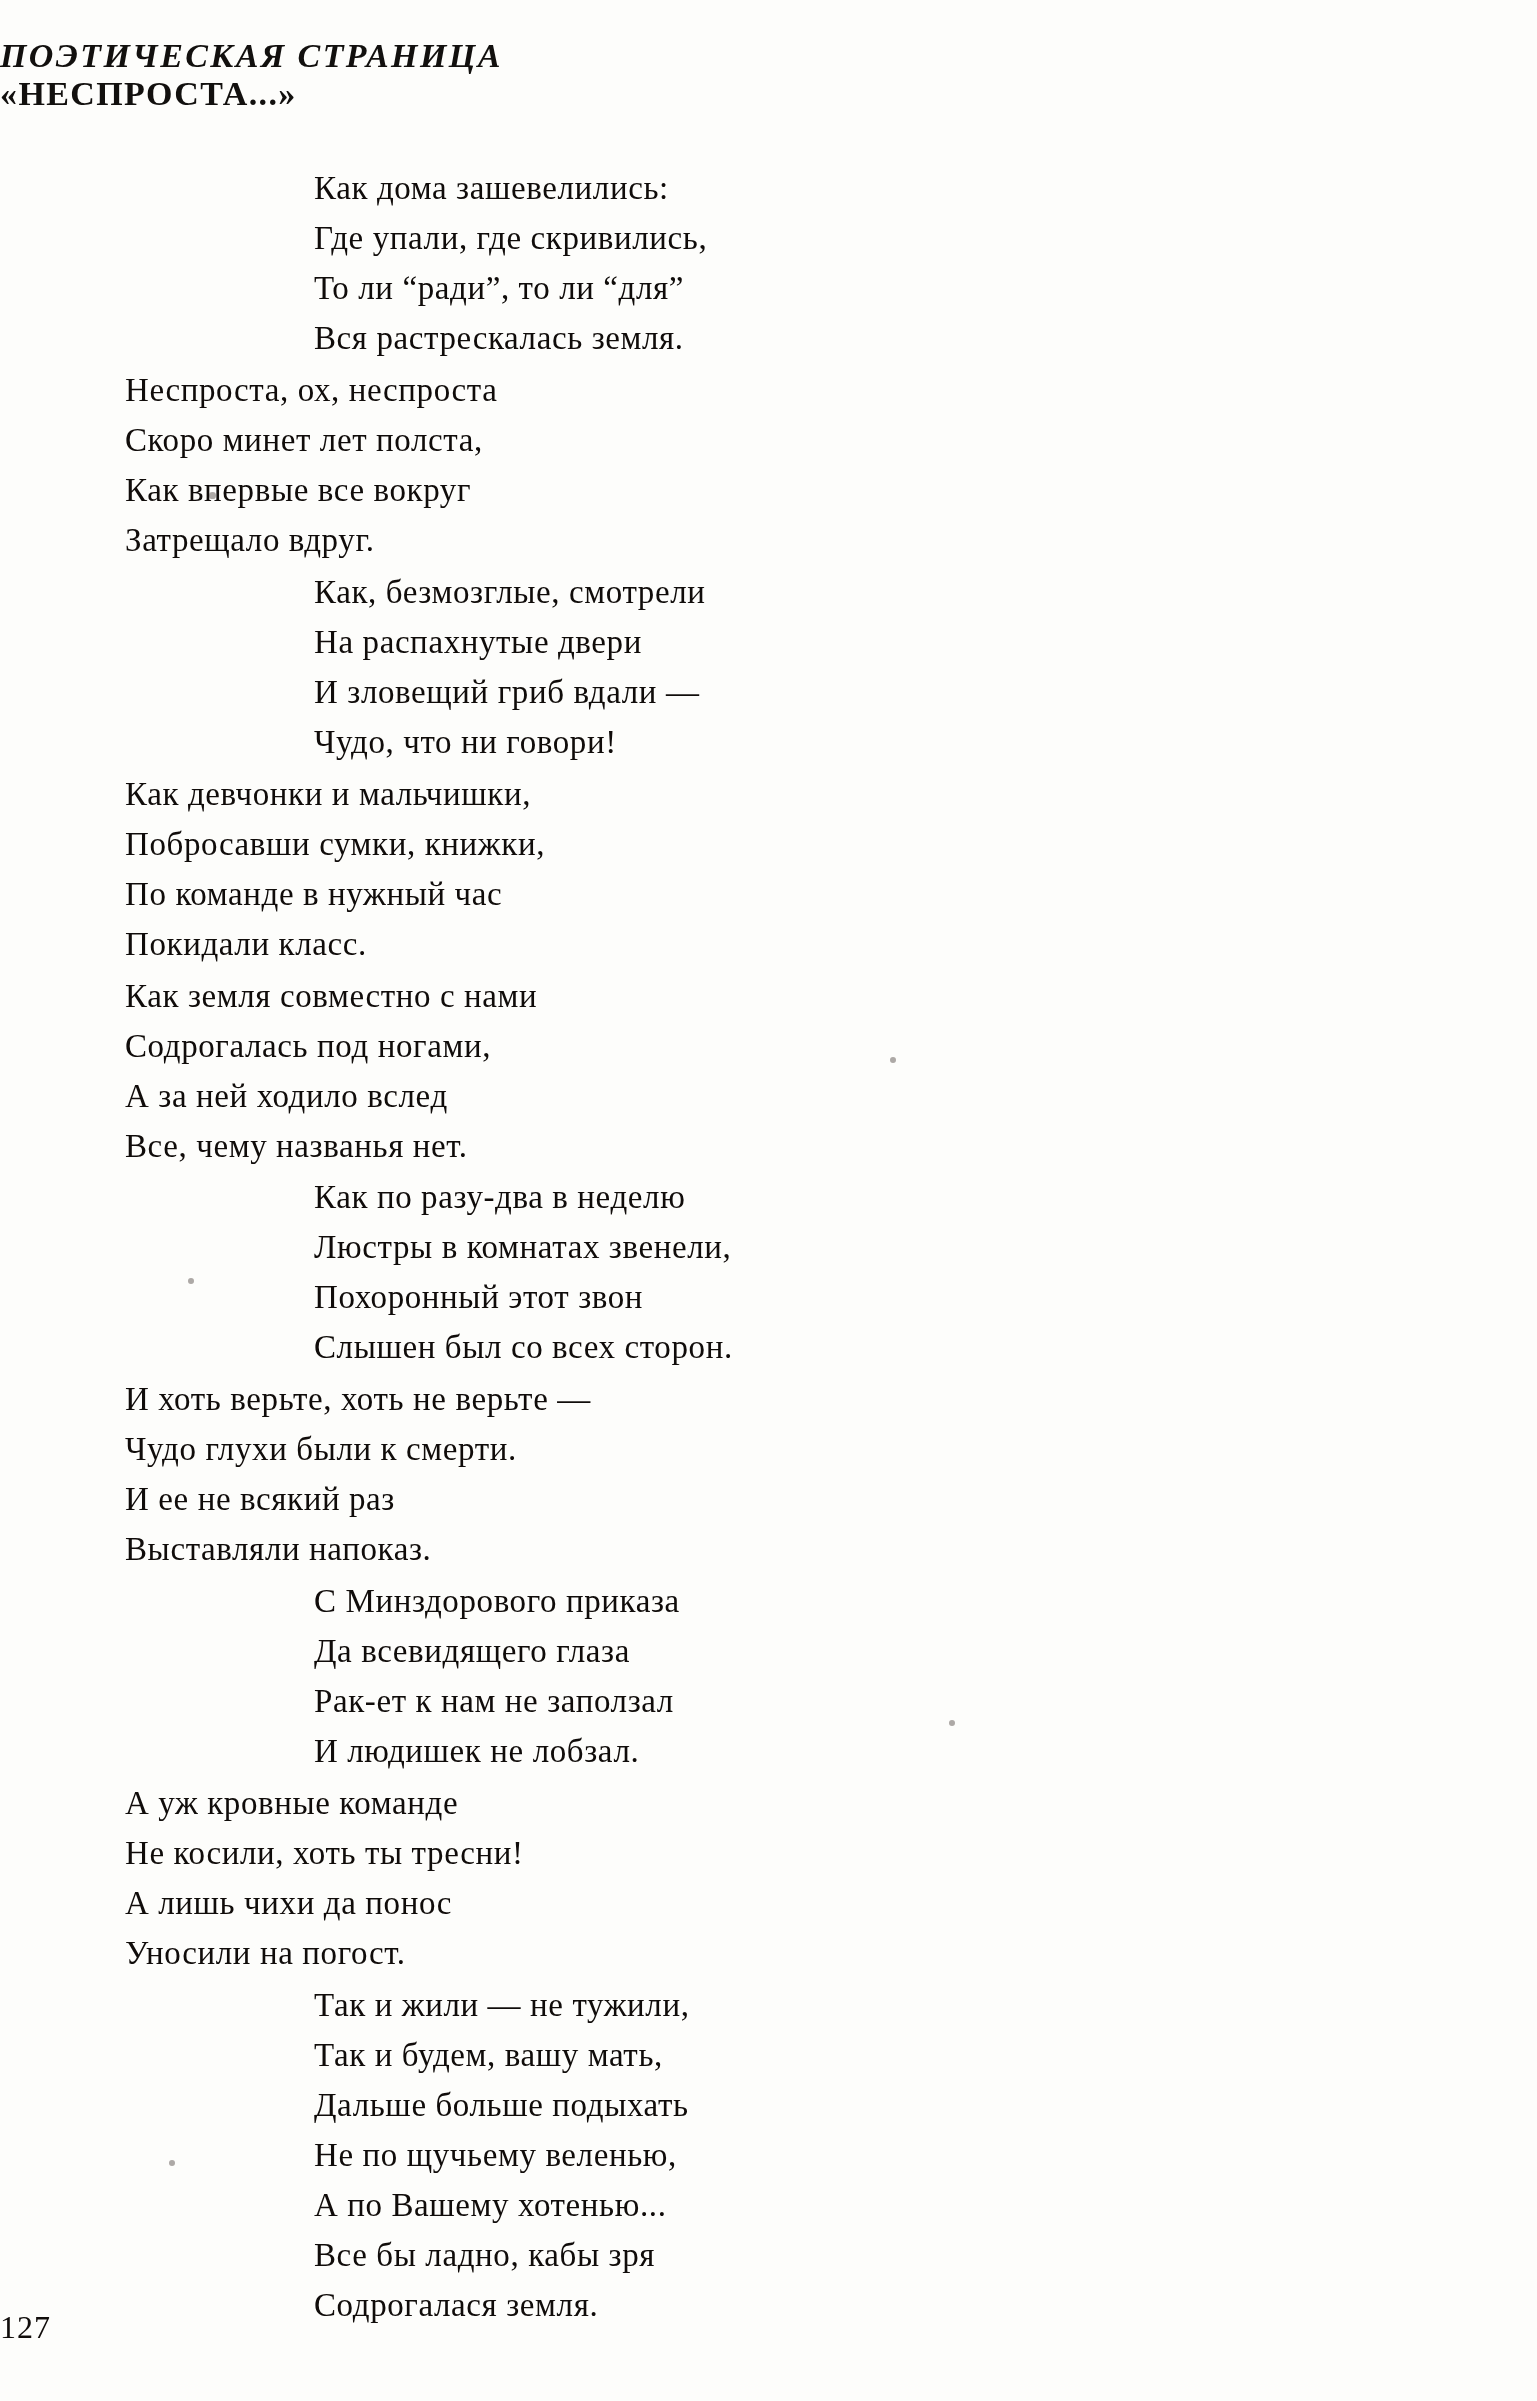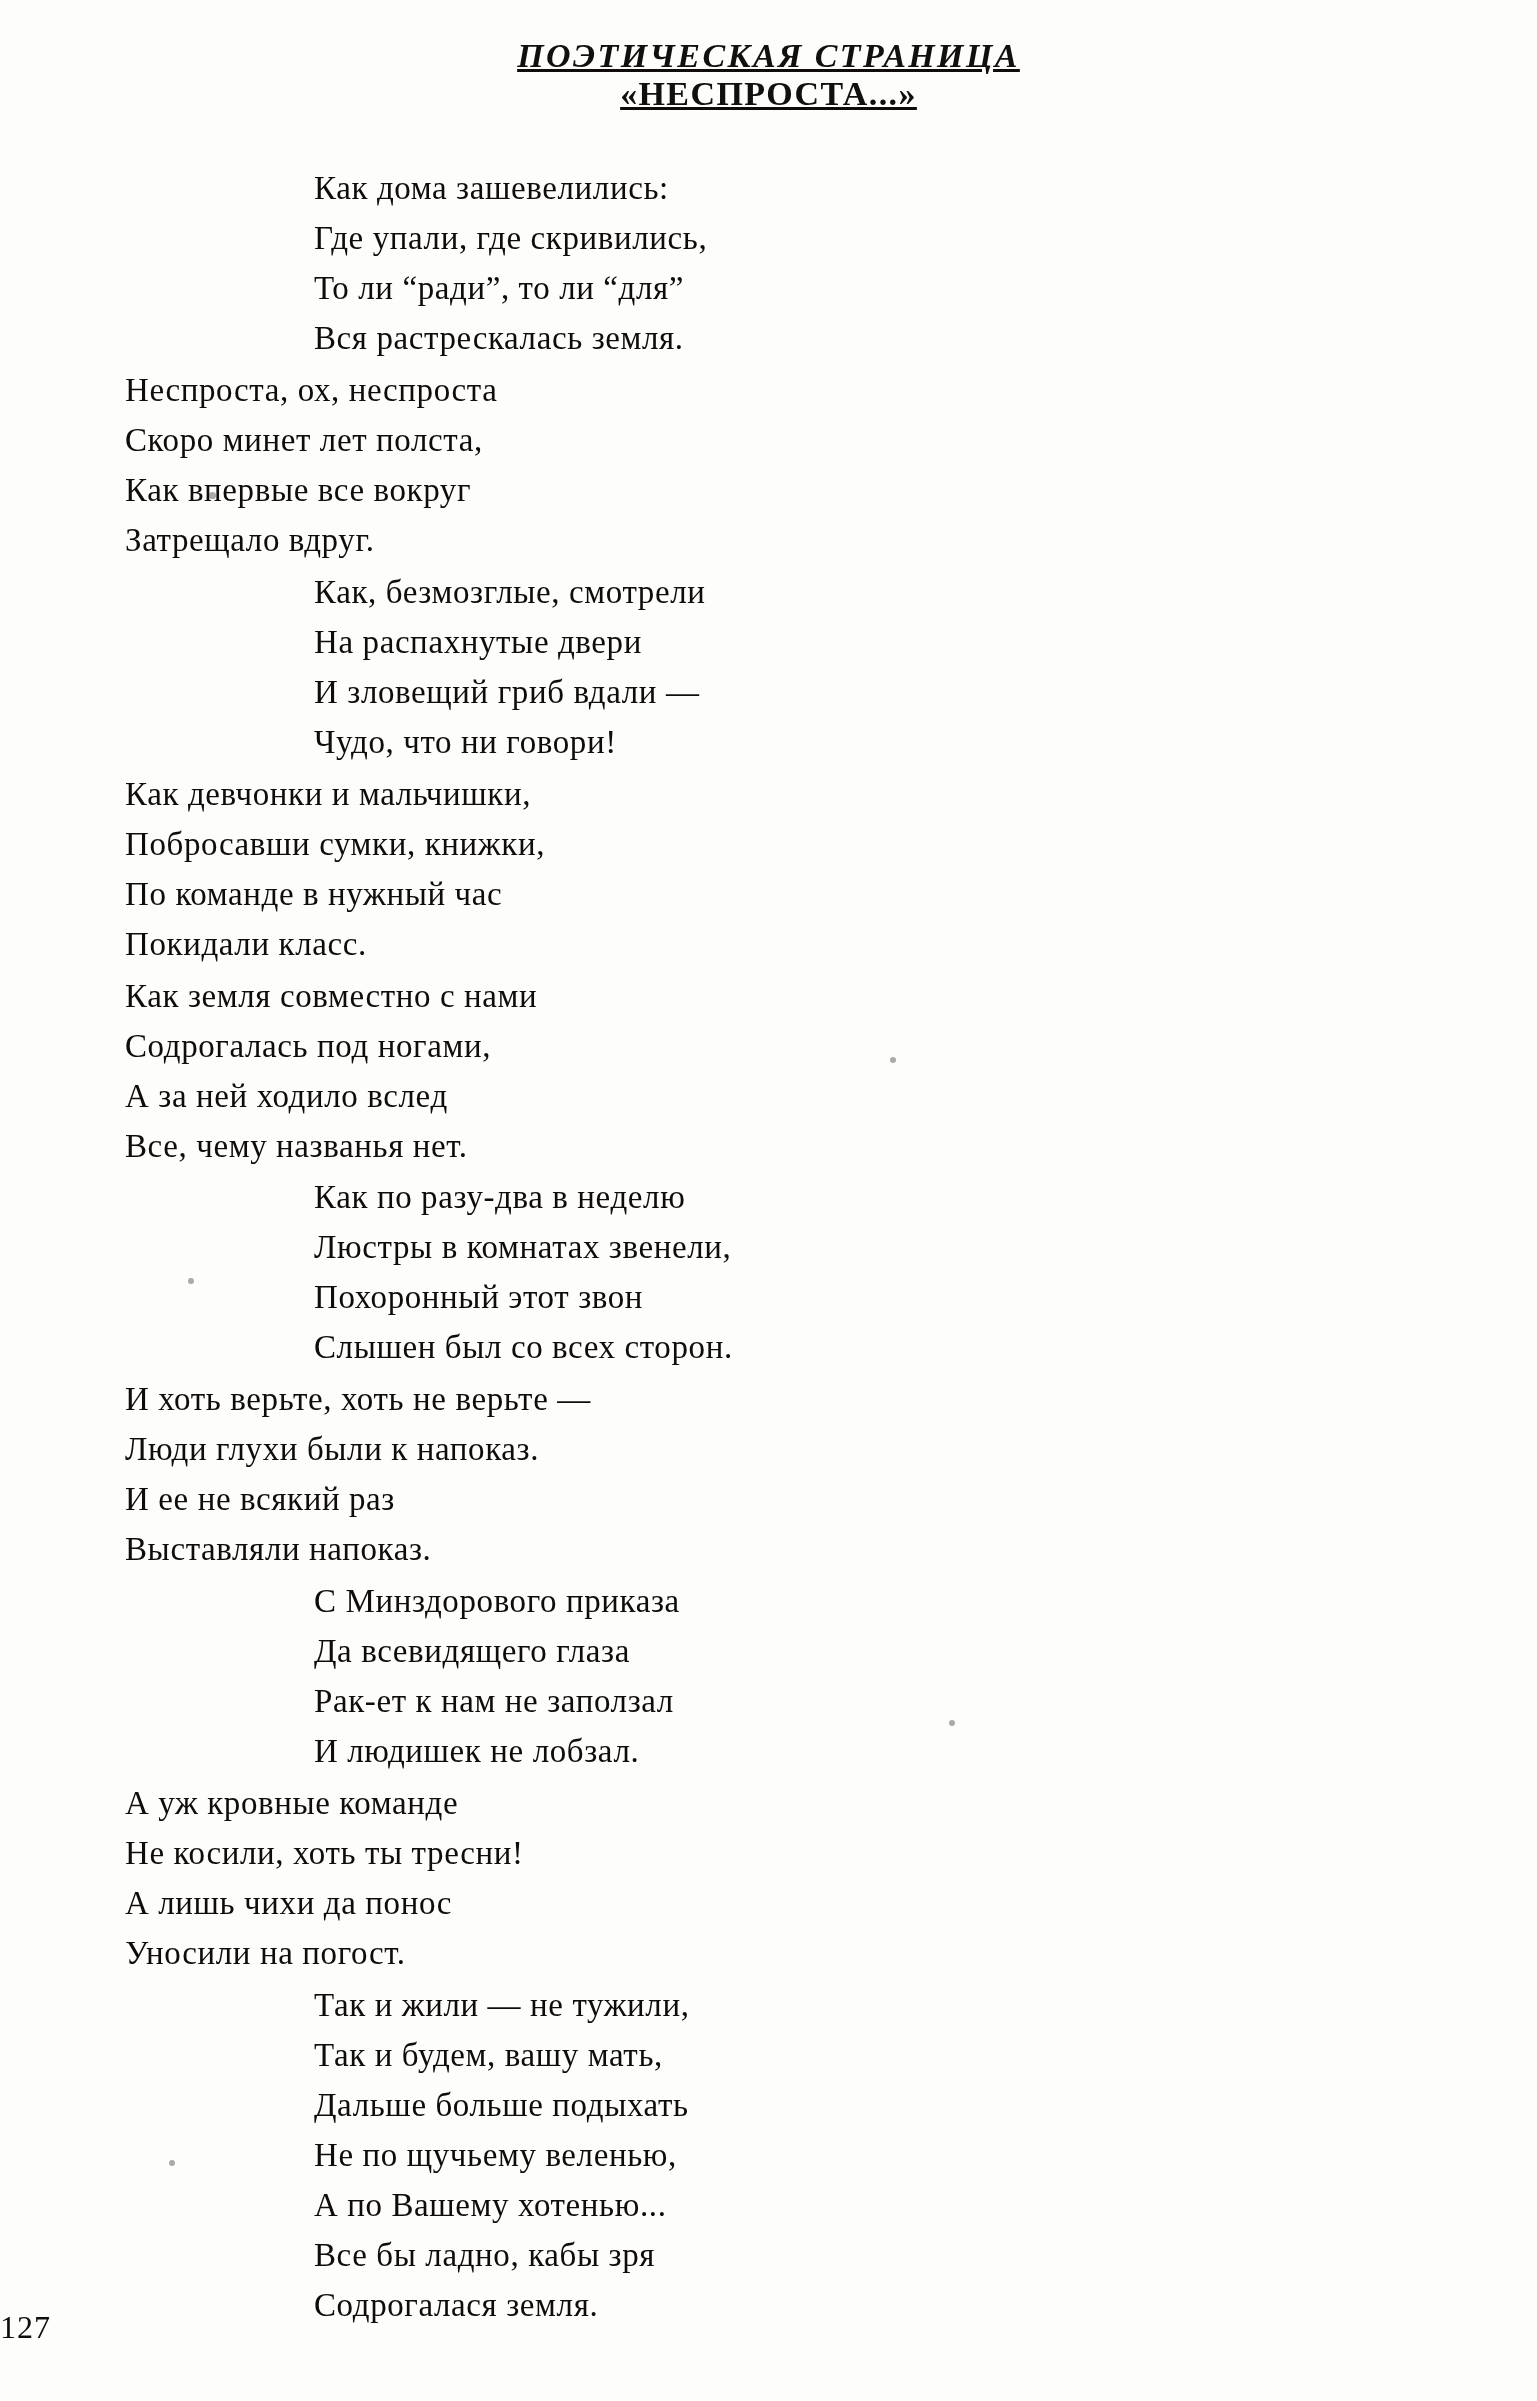--- a/index.html
+++ b/index.html
@@ -17,23 +17,21 @@
   }
   .page {
     position: absolute;
     left: 0;
     top: 0;
     width: 1537px;
     height: 2402px;
     background: #fdfdfb;
   }
   .header {
-    text-align: center;
     padding-top: 37px;
-    text-decoration: underline;
   }
   .section-title {
     font-style: italic;
     font-weight: bold;
     font-size: 34px;
     letter-spacing: 2.4px;
     color: #12100e;
   }
   .poem-title {
     font-weight: bold;
@@ -117,21 +115,21 @@
         <div class="line">Все, чему названья нет.</div>
       </div>
       <div class="stanza">
         <div class="line indent">Как по разу-два в неделю</div>
         <div class="line indent">Люстры в комнатах звенели,</div>
         <div class="line indent">Похоронный этот звон</div>
         <div class="line indent">Слышен был со всех сторон.</div>
       </div>
       <div class="stanza">
         <div class="line">И хоть верьте, хоть не верьте —</div>
-        <div class="line">Люди глухи были к напоказ.</div>
+        <div class="line">Чудо глухи были к смерти.</div>
         <div class="line">И ее не всякий раз</div>
         <div class="line">Выставляли напоказ.</div>
       </div>
       <div class="stanza">
         <div class="line indent">С Минздорового приказа</div>
         <div class="line indent">Да всевидящего глаза</div>
         <div class="line indent">Рак-ет к нам не заползал</div>
         <div class="line indent">И людишек не лобзал.</div>
       </div>
       <div class="stanza">

